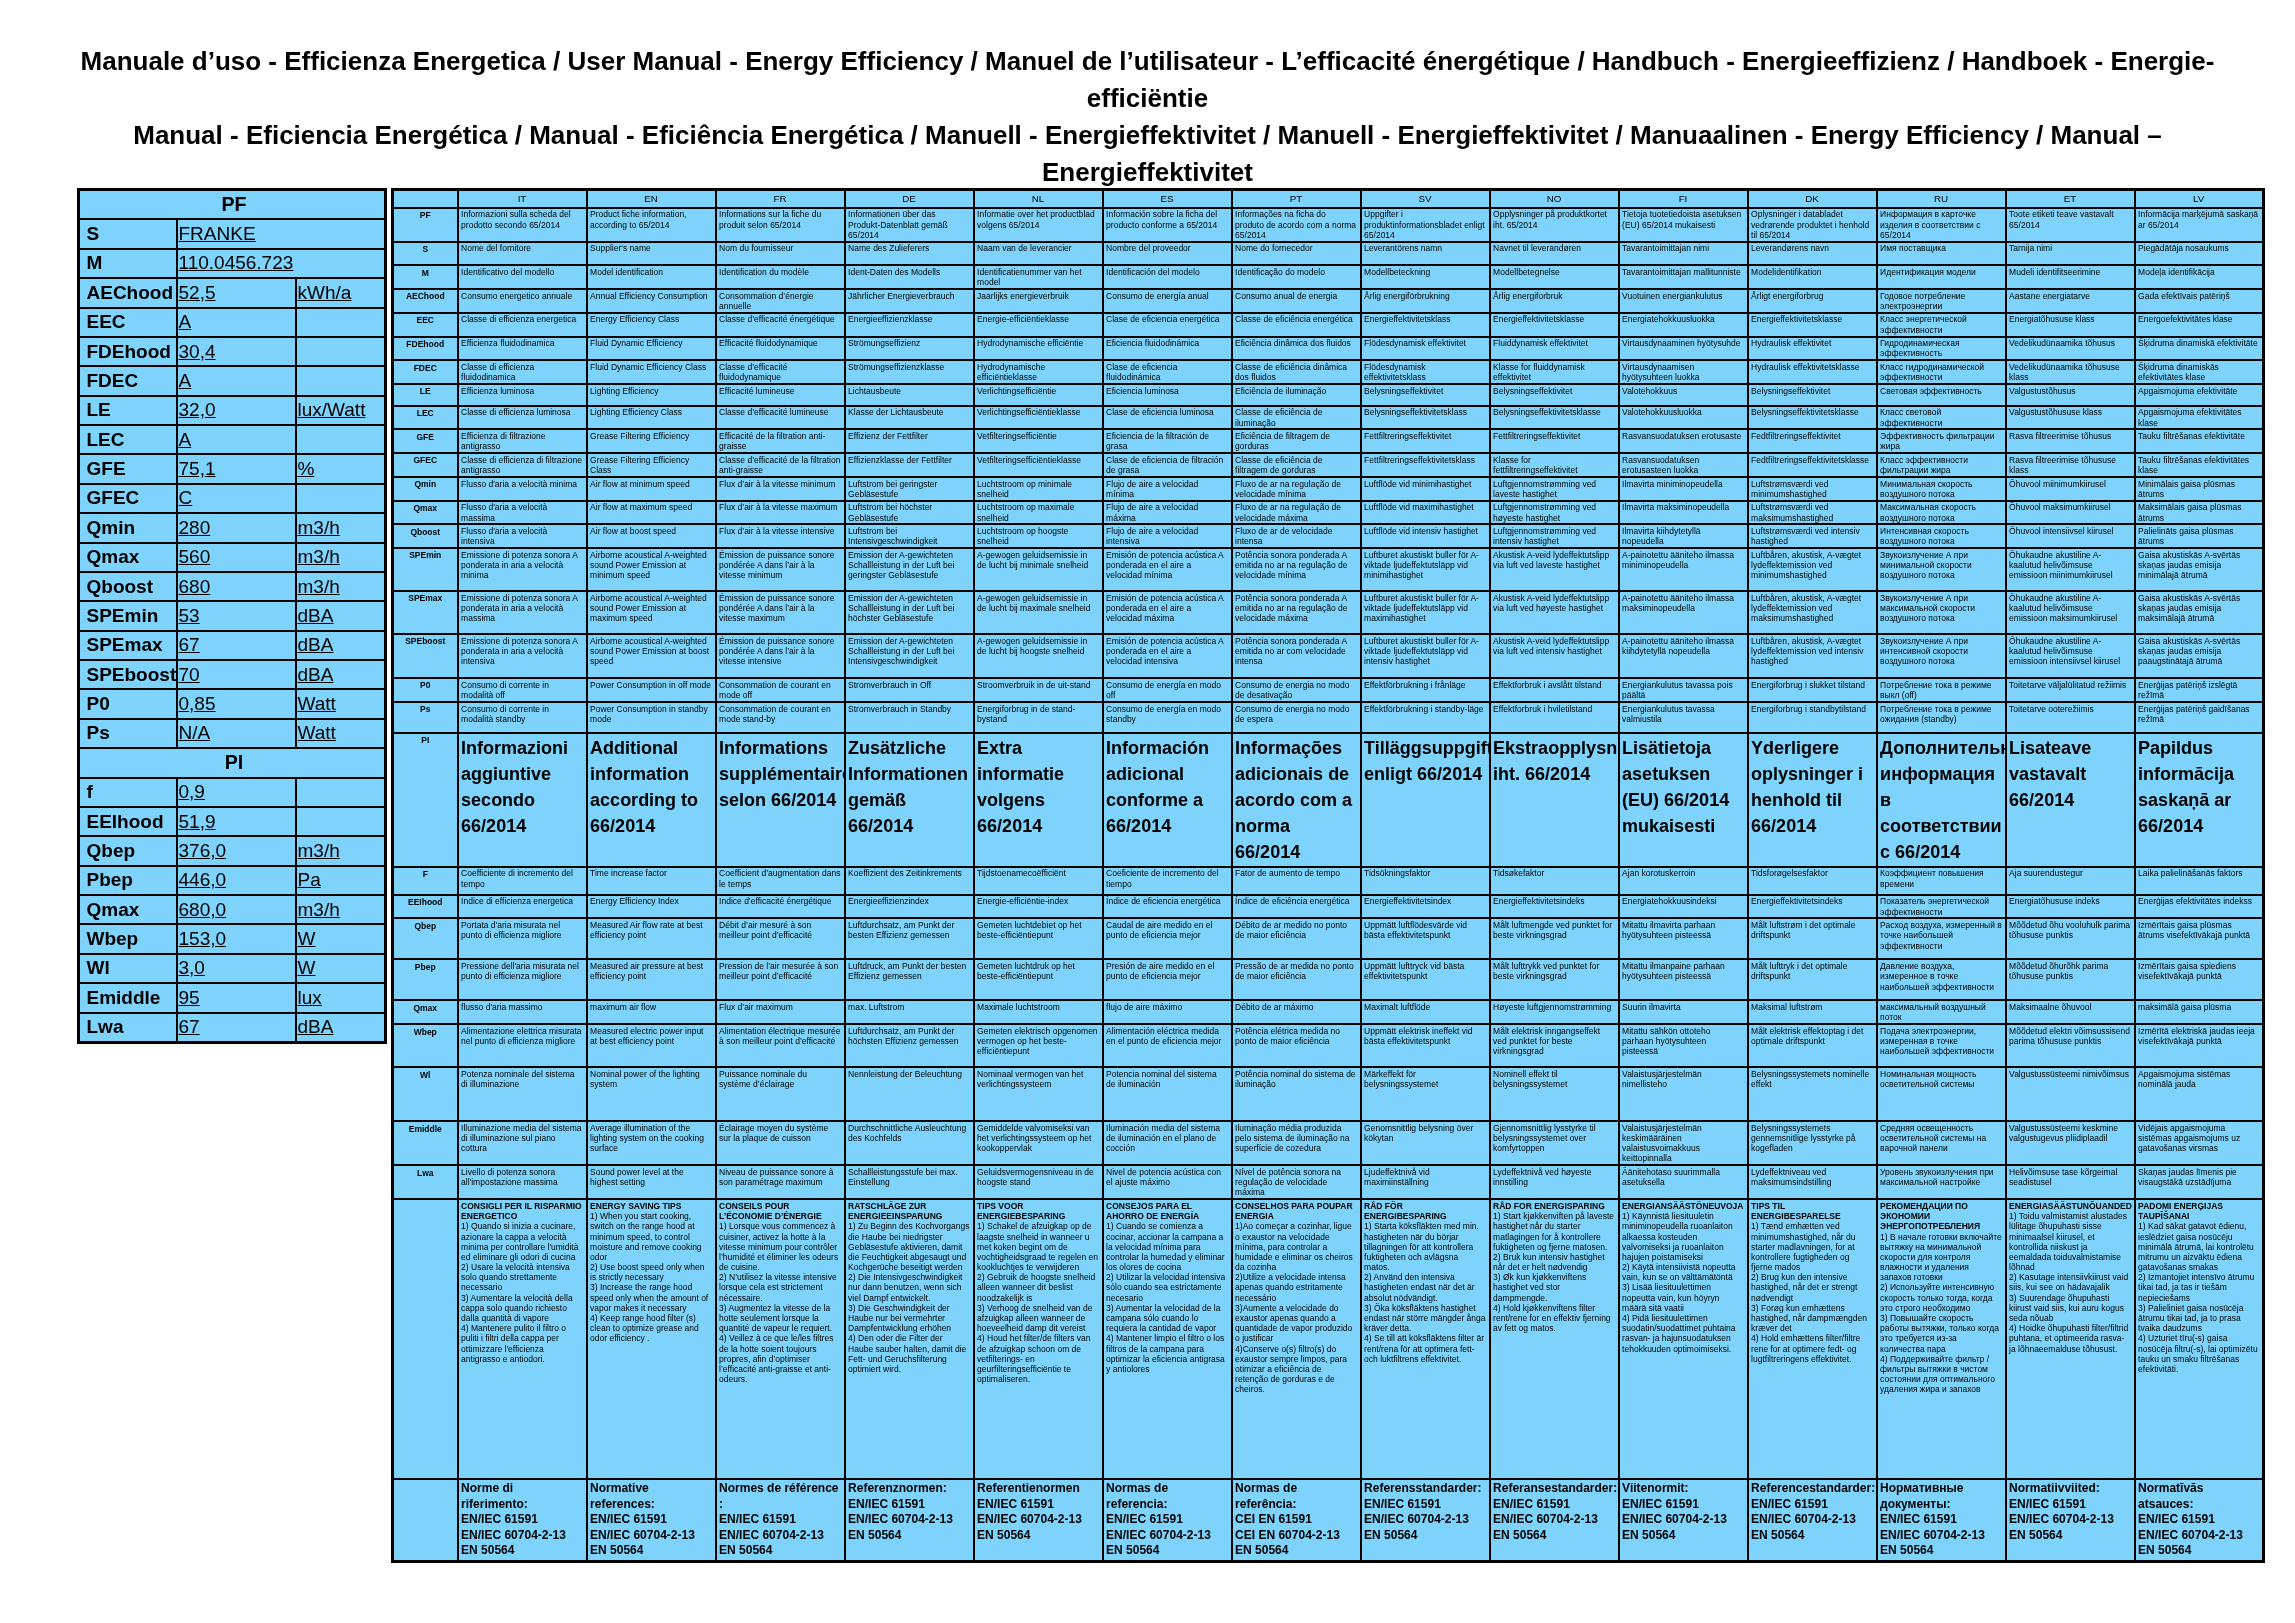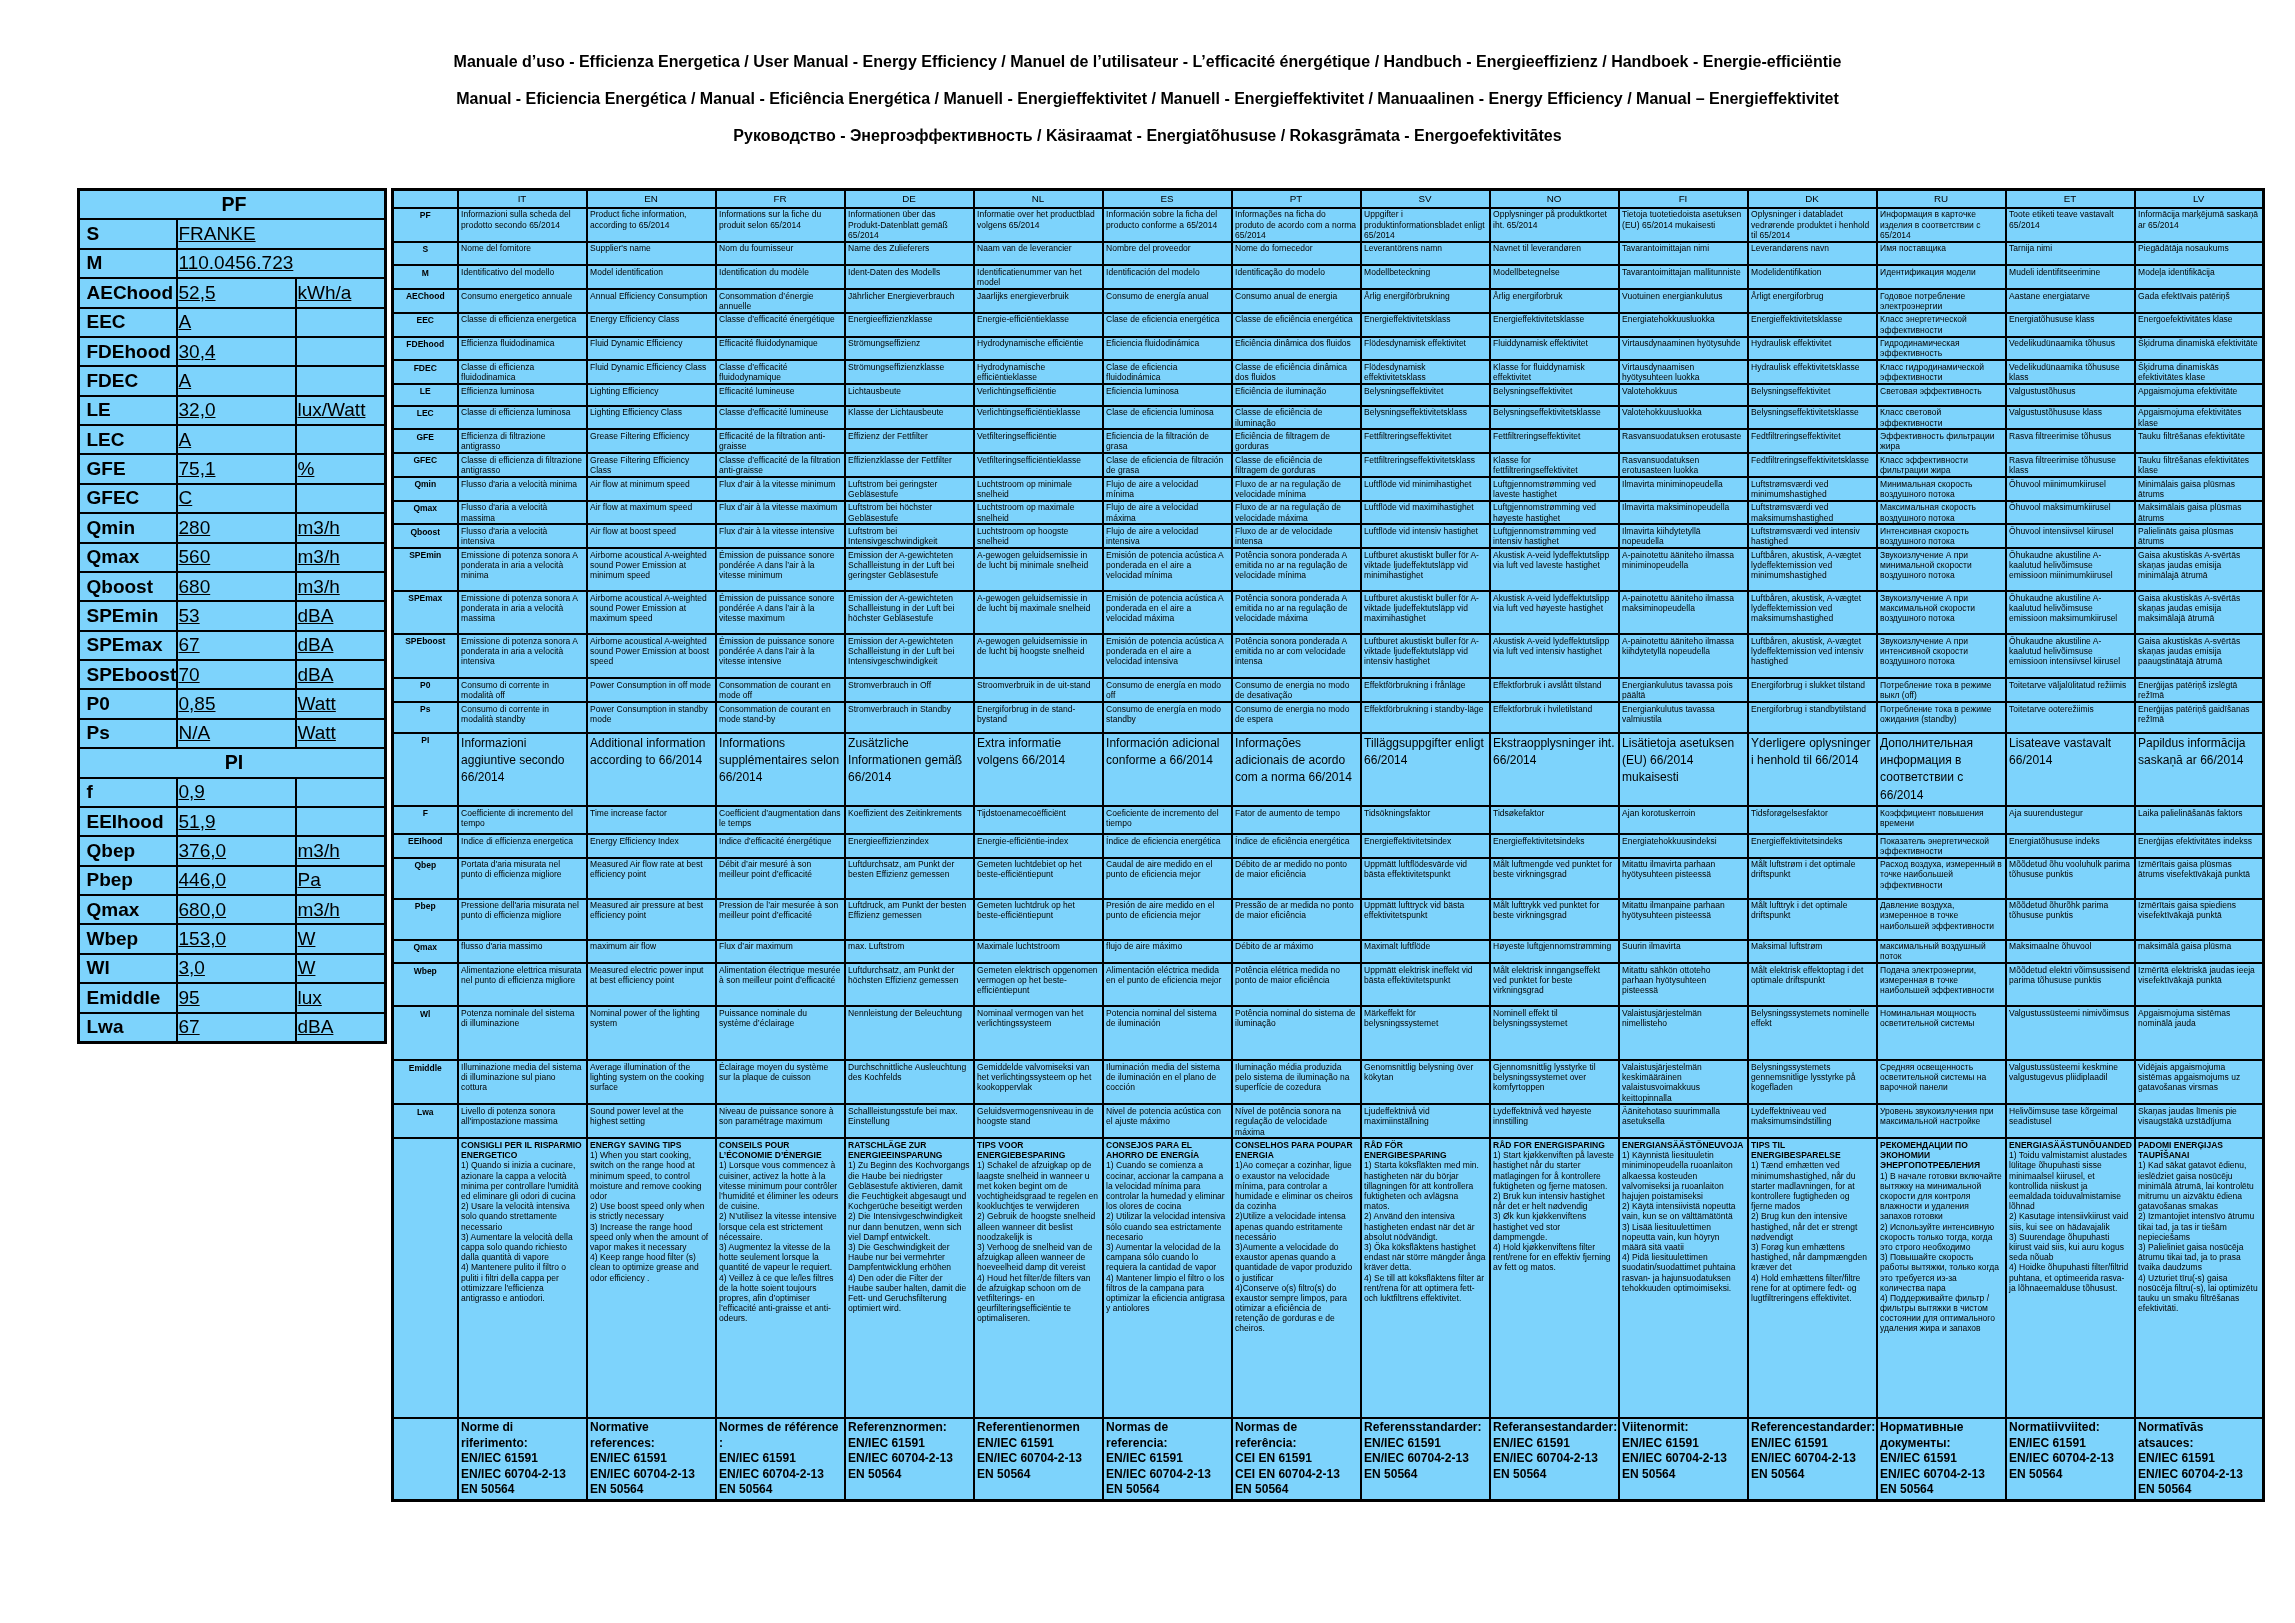--- a/index.html
+++ b/index.html
@@ -2,39 +2,39 @@
 <html style="font-size:10.5px"><head>
 <meta charset="utf-8">
 <style>
   html,body{margin:0;padding:0;}
   body{
     width:2295px;height:1623px;position:relative;background:#ffffff;color:#000;
     font-family:"Liberation Sans", sans-serif;
   }
   .page-title{
     position:absolute;top:43px;left:46px;right:46px;text-align:center;
-    font-weight:bold;font-size:16px;line-height:37px;letter-spacing:0;
+    font-weight:bold;font-size:26px;line-height:37px;letter-spacing:0;
   }
   table{border-collapse:collapse;table-layout:fixed;background:#7dd3fc;}
   td,th{border:2.6px solid #000;vertical-align:top;text-align:left;padding:0.7px 2.6px;overflow:hidden;}
 
   
   .left-table{position:absolute;left:77px;top:188px;width:308px;border:3.9px solid #000;}
   .left-table th,.left-table td{height:26px;vertical-align:middle;}
   .left-table th{font-size:19px;font-weight:bold;text-align:left;padding-left:6.5px;}
   .left-table td{font-size:19px;font-weight:normal;padding-left:1px;text-decoration:underline;}
   .left-table .hdr th{text-align:center;font-size:19.6px;}
 
   
   .main-table{position:absolute;left:391px;top:188px;width:1874px;border:3.9px solid #000;
               font-size:8.5px;line-height:1.2;}
   .main-table thead th{text-align:center;vertical-align:middle;font-size:9.8px;font-weight:normal;height:15.7px;padding:0;}
   .main-table tbody th{font-size:8.5px;font-weight:bold;text-align:center;vertical-align:top;padding:1.3px 0.7px;}
   .main-table td{font-size:8.5px;}
-  .main-table .bold-row td{font-weight:normal;font-size:12px;line-height:1.45;margin-left:42px;}
+  .main-table .bold-row td{font-weight:bold;font-size:18px;line-height:1.45;margin-left:42px;}
   .tips-title{font-weight:bold;white-space:pre-line;}
   .tips-body{white-space:pre-line;}
   .refs{font-weight:bold;white-space:pre-line;font-size:12px;line-height:1.3;}
 </style>
 </head>
 <body>
 
 <div class="page-title">
   <div>Manuale d’uso - Efficienza Energetica / User Manual - Energy Efficiency / Manuel de l’utilisateur - L’efficacité énergétique / Handbuch - Energieeffizienz / Handboek - Energie-efficiëntie</div>
   <div>Manual - Eficiencia Energética / Manual - Eficiência Energética / Manuell - Energieffektivitet / Manuell - Energieffektivitet / Manuaalinen - Energy Efficiency / Manual – Energieffektivitet</div>

